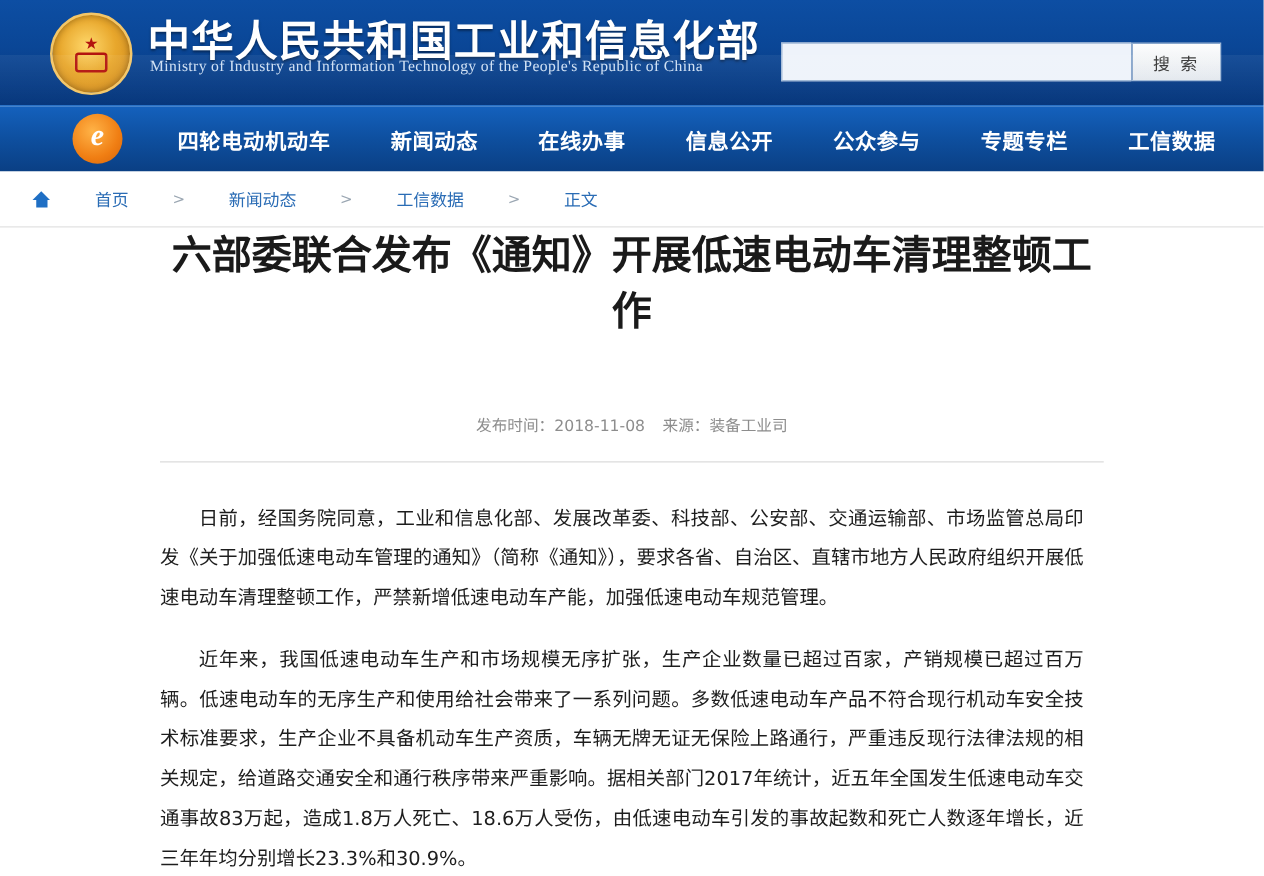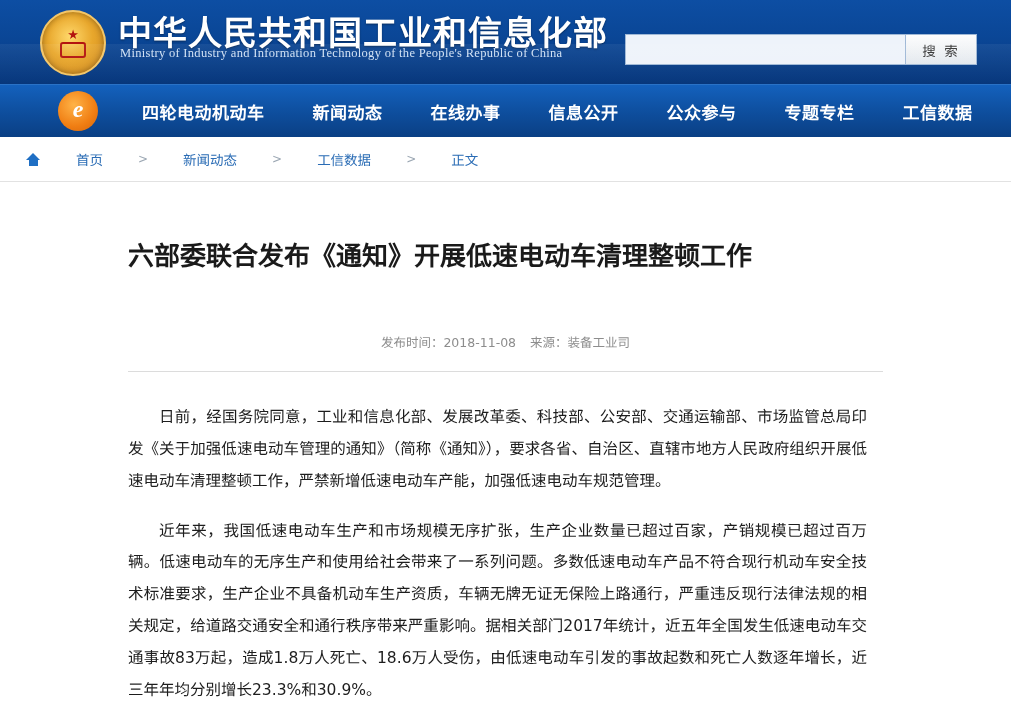--- a/index.html
+++ b/index.html
@@ -211,24 +211,24 @@
     margin: 0 7px;
     font-family: "DejaVu Sans", sans-serif;
   }
 
   
   .article {
     padding: 0 128px;
     box-sizing: border-box;
   }
   .article-title {
-    font-size: 26px;
+    text-align: center;
+    font-size: 32px;
     font-weight: bold;
     color: #1a1a1a;
-    margin-top: 56px;
     line-height: 1.4;
     font-family: "DejaVu Sans", "Liberation Sans", sans-serif;
   }
   .article-meta {
     text-align: center;
     color: #8d8d8d;
     font-size: 12.5px;
     margin-top: 58px;
     font-family: "DejaVu Sans", sans-serif;
   }

